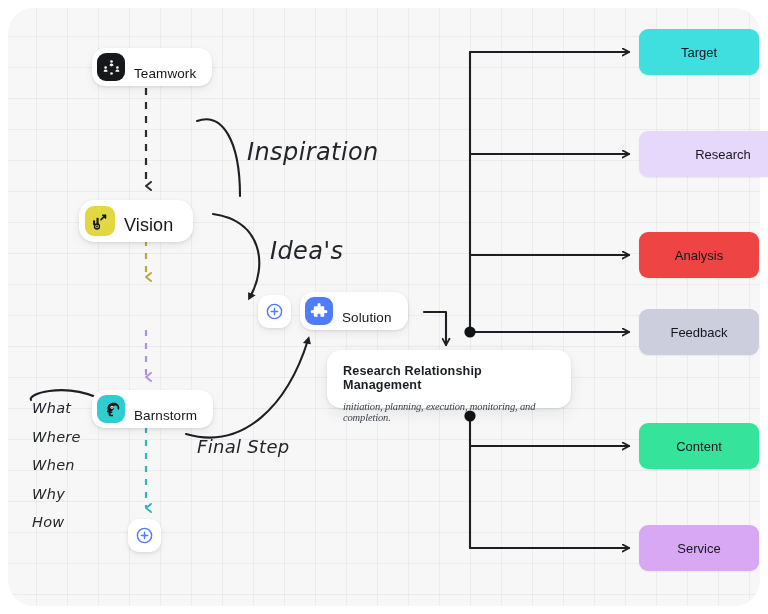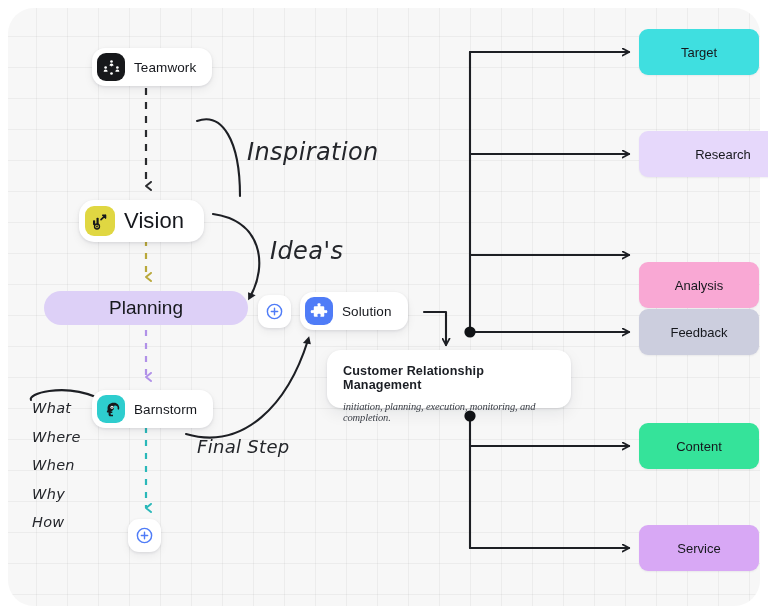--- a/index.html
+++ b/index.html
@@ -35,21 +35,21 @@
     position: absolute;
     left: 0; top: 0;
     width: 768px;
     height: 614px;
     pointer-events: none;
   }
   
   .chip {
     position: absolute;
     display: flex;
-    align-items: center;
+    align-items: flex-end;
     background: #ffffff;
     border-radius: 13px;
     box-shadow: 0 1px 3px rgba(16,24,40,0.10), 0 4px 10px rgba(16,24,40,0.06);
     padding: 5px 16px 5px 5px;
     box-sizing: border-box;
     white-space: nowrap;
   }
   .chip .ico {
     width: 28px;
     height: 28px;
@@ -59,21 +59,21 @@
     justify-content: center;
     flex: 0 0 auto;
     margin-right: 9px;
   }
   .chip .ico svg { display: block; }
   .chip .lbl {
     font-size: 13.5px;
     color: #16181d;
     letter-spacing: .1px;
   }
-  .chip.big .lbl { font-size: 22px; font-weight: 400; }
+  .chip.big .lbl { font-size: 18px; font-weight: 400; }
   .chip.big { padding: 6px 20px 6px 6px; border-radius: 15px; }
   .chip.big .ico { width: 30px; height: 30px; border-radius: 9px; }
 
   
   .plusbtn {
     position: absolute;
     width: 33px;
     height: 33px;
     background: #ffffff;
     border-radius: 11px;
@@ -248,54 +248,51 @@
 
   <div class="chip" style="left:300px; top:292px;">
     <span class="ico" style="background:#4f7cf7;">
       <svg width="19" height="19" viewBox="0 0 24 24" fill="#ffffff">
         <path d="M9.3 3.2c0-1 .9-1.6 2.1-1.6s2.1.6 2.1 1.6c0 .7-.5 1-.5 1.5 0 .5.4.8 1 .8h2.8c.7 0 1.2.5 1.2 1.2v2.8c0 .6.3 1 .8 1 .5 0 .8-.5 1.5-.5 1 0 1.6.9 1.6 2.1s-.6 2.1-1.6 2.1c-.7 0-1-.5-1.5-.5-.5 0-.8.4-.8 1v2.8c0 .7-.5 1.2-1.2 1.2h-2.8c-.6 0-1-.3-1-.8 0-.5.5-.8.5-1.5 0-1-.9-1.6-2.1-1.6s-2.1.6-2.1 1.6c0 .7.5 1 .5 1.5 0 .5-.4.8-1 .8H6c-.7 0-1.2-.5-1.2-1.2v-2.8c0-.6-.3-1-.8-1-.5 0-.8.5-1.5.5-1 0-1.6-.9-1.6-2.1s.6-2.1 1.6-2.1c.7 0 1 .5 1.5.5.5 0 .8-.4.8-1V6.7c0-.7.5-1.2 1.2-1.2h2.8c.6 0 1-.3 1-.8 0-.5-.5-.8-.5-1.5z"></path>
       </svg>
     </span>
     <span class="lbl">Solution</span>
   </div>
 
-  <div class="pill" style="left:44px; top:291px; width:204px; height:34px; background:#ddd0f7;">
-    <span>Planning</span>
-  </div>
 
   <div class="plusbtn" style="left:258px; top:295px;">
     <span>
       <svg width="19" height="19" viewBox="0 0 24 24" fill="none" stroke="#4f7cf7" stroke-width="1.8" stroke-linecap="round">
         <circle cx="12" cy="12" r="9"></circle>
           <path d="M12 8v8M8 12h8"></path>
       </svg>
     </span>
   </div>
 
   <div class="plusbtn" style="left:128px; top:519px;">
     <span>
       <svg width="19" height="19" viewBox="0 0 24 24" fill="none" stroke="#4f7cf7" stroke-width="1.8" stroke-linecap="round">
         <circle cx="12" cy="12" r="9"></circle>
           <path d="M12 8v8M8 12h8"></path>
       </svg>
     </span>
   </div>
 
   <div class="card" style="left:327px; top:350px; width:244px; height:58px;">
-    <div class="ctitle">Customer Relationship Management</div>
+    <div class="ctitle">Research Relationship Management</div>
     <div class="csub">initiation, planning, execution, monitoring, and completion.</div>
   </div>
 
   <div class="rbox" style="left:639px; top:29px; background:#3fdfe0;">
     <span>Target</span>
   </div>
   <div class="rbox" style="left:639px; top:131px; background:#e6d8fb;padding-left:24px;">
     <span>Research</span>
   </div>
-  <div class="rbox" style="left:639px; top:232px; background:#f9a8d4;margin-top:30px;">
+  <div class="rbox" style="left:639px; top:232px; background:#ef4444;">
     <span>Analysis</span>
   </div>
   <div class="rbox" style="left:639px; top:309px; background:#cccede;">
     <span>Feedback</span>
   </div>
   <div class="rbox" style="left:639px; top:423px; background:#35e39a;">
     <span>Content</span>
   </div>
   <div class="rbox" style="left:639px; top:525px; background:#d8a8f5;">
     <span>Service</span>

